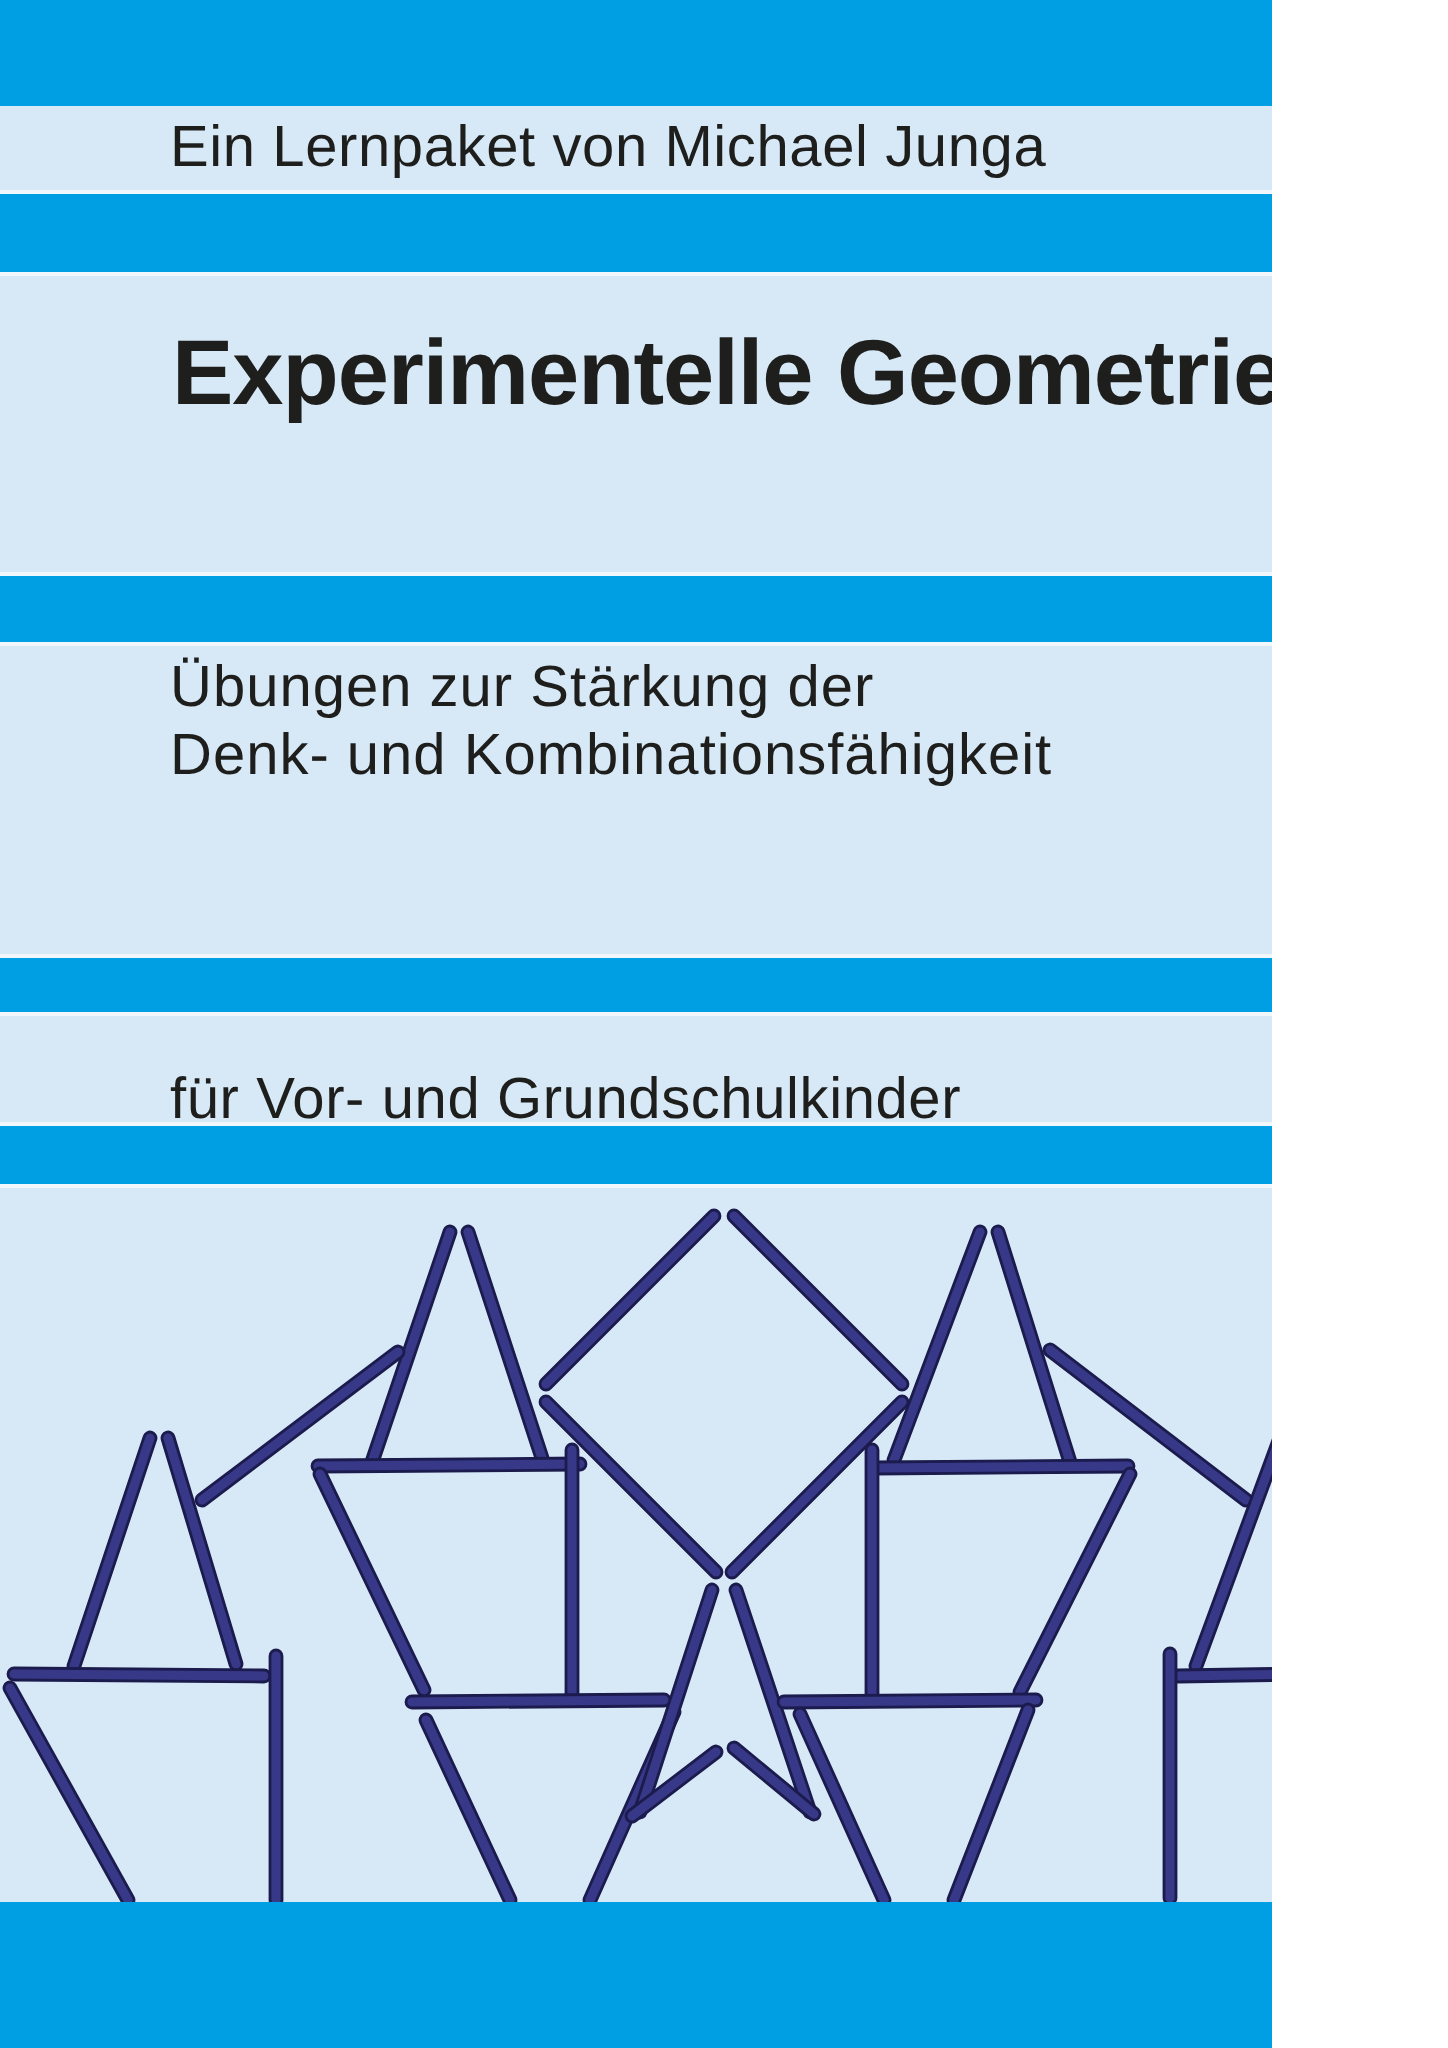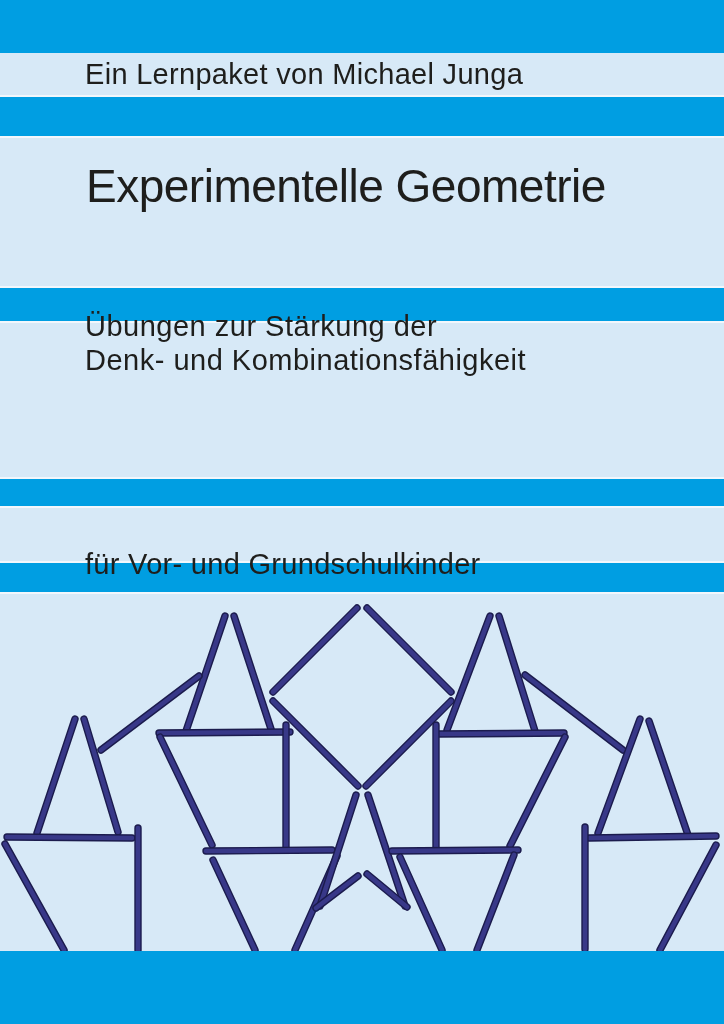--- a/index.html
+++ b/index.html
@@ -6,21 +6,21 @@
     --c-blue:#009EE2;
     --c-light:#D7E9F7;
     --c-sep:#F2F7FC;
     --c-text:#1E1E1C;
     --stick-edge:#1B1B4D;
     --stick-fill:#383888;
   }
   html,body{margin:0;padding:0;}
   body{font-family:"Liberation Sans","DejaVu Sans",sans-serif;background:#fff;}
   #cover{
-    position:relative;width:724px;height:1024px;overflow:hidden;background:var(--c-light);
+    position:relative;width:636px;height:1024px;overflow:hidden;background:var(--c-light);
   }
   .band{position:absolute;left:0;width:724px;}
   .blue{background:var(--c-blue);}
   .light{background:var(--c-light);}
   .sep{background:var(--c-sep);}
   .b1{top:0;height:53px;}
   .l1{top:53px;height:42px;}
   .sepA{top:95px;height:2px;}
   .b2{top:97px;height:39px;}
   .sepB{top:136px;height:2px;}
@@ -36,24 +36,24 @@
   .sepG{top:561px;height:2px;}
   .b5{top:563px;height:29px;}
   .sepH{top:592px;height:2px;}
   .l5{top:594px;height:357px;}
   .b6{top:951px;height:73px;}
 
   .txt{position:absolute;left:85px;color:var(--c-text);white-space:nowrap;}
   .byline{top:53px;height:42px;display:flex;align-items:center;
           font-size:29px;letter-spacing:0.3px;}
   .title{top:138px;padding-top:22px;left:86px;
-         font-size:46px;font-weight:400;line-height:53px;letter-spacing:-0.5px;}
-  .subtitle{top:305px;padding-top:5px;
+         font-size:46px;font-weight:700;line-height:53px;letter-spacing:-0.5px;}
+  .subtitle{top:323px;padding-top:5px;
             font-size:29px;line-height:33.5px;letter-spacing:0.5px;}
-  .audience{top:538px;height:53px;display:flex;align-items:center;
+  .audience{top:524px;height:53px;display:flex;align-items:center;
             font-size:29px;letter-spacing:0.3px;}
 
   #matchstick-figure{position:absolute;left:0;top:594px;width:724px;height:357px;}
   line.stick-bg{stroke:var(--stick-edge);stroke-width:7.4;stroke-linecap:round;}
   line.stick-fg{stroke:var(--stick-fill);stroke-width:4.6;stroke-linecap:round;}
 </style>
 </head>
 <body>
 
 <div id="cover">

